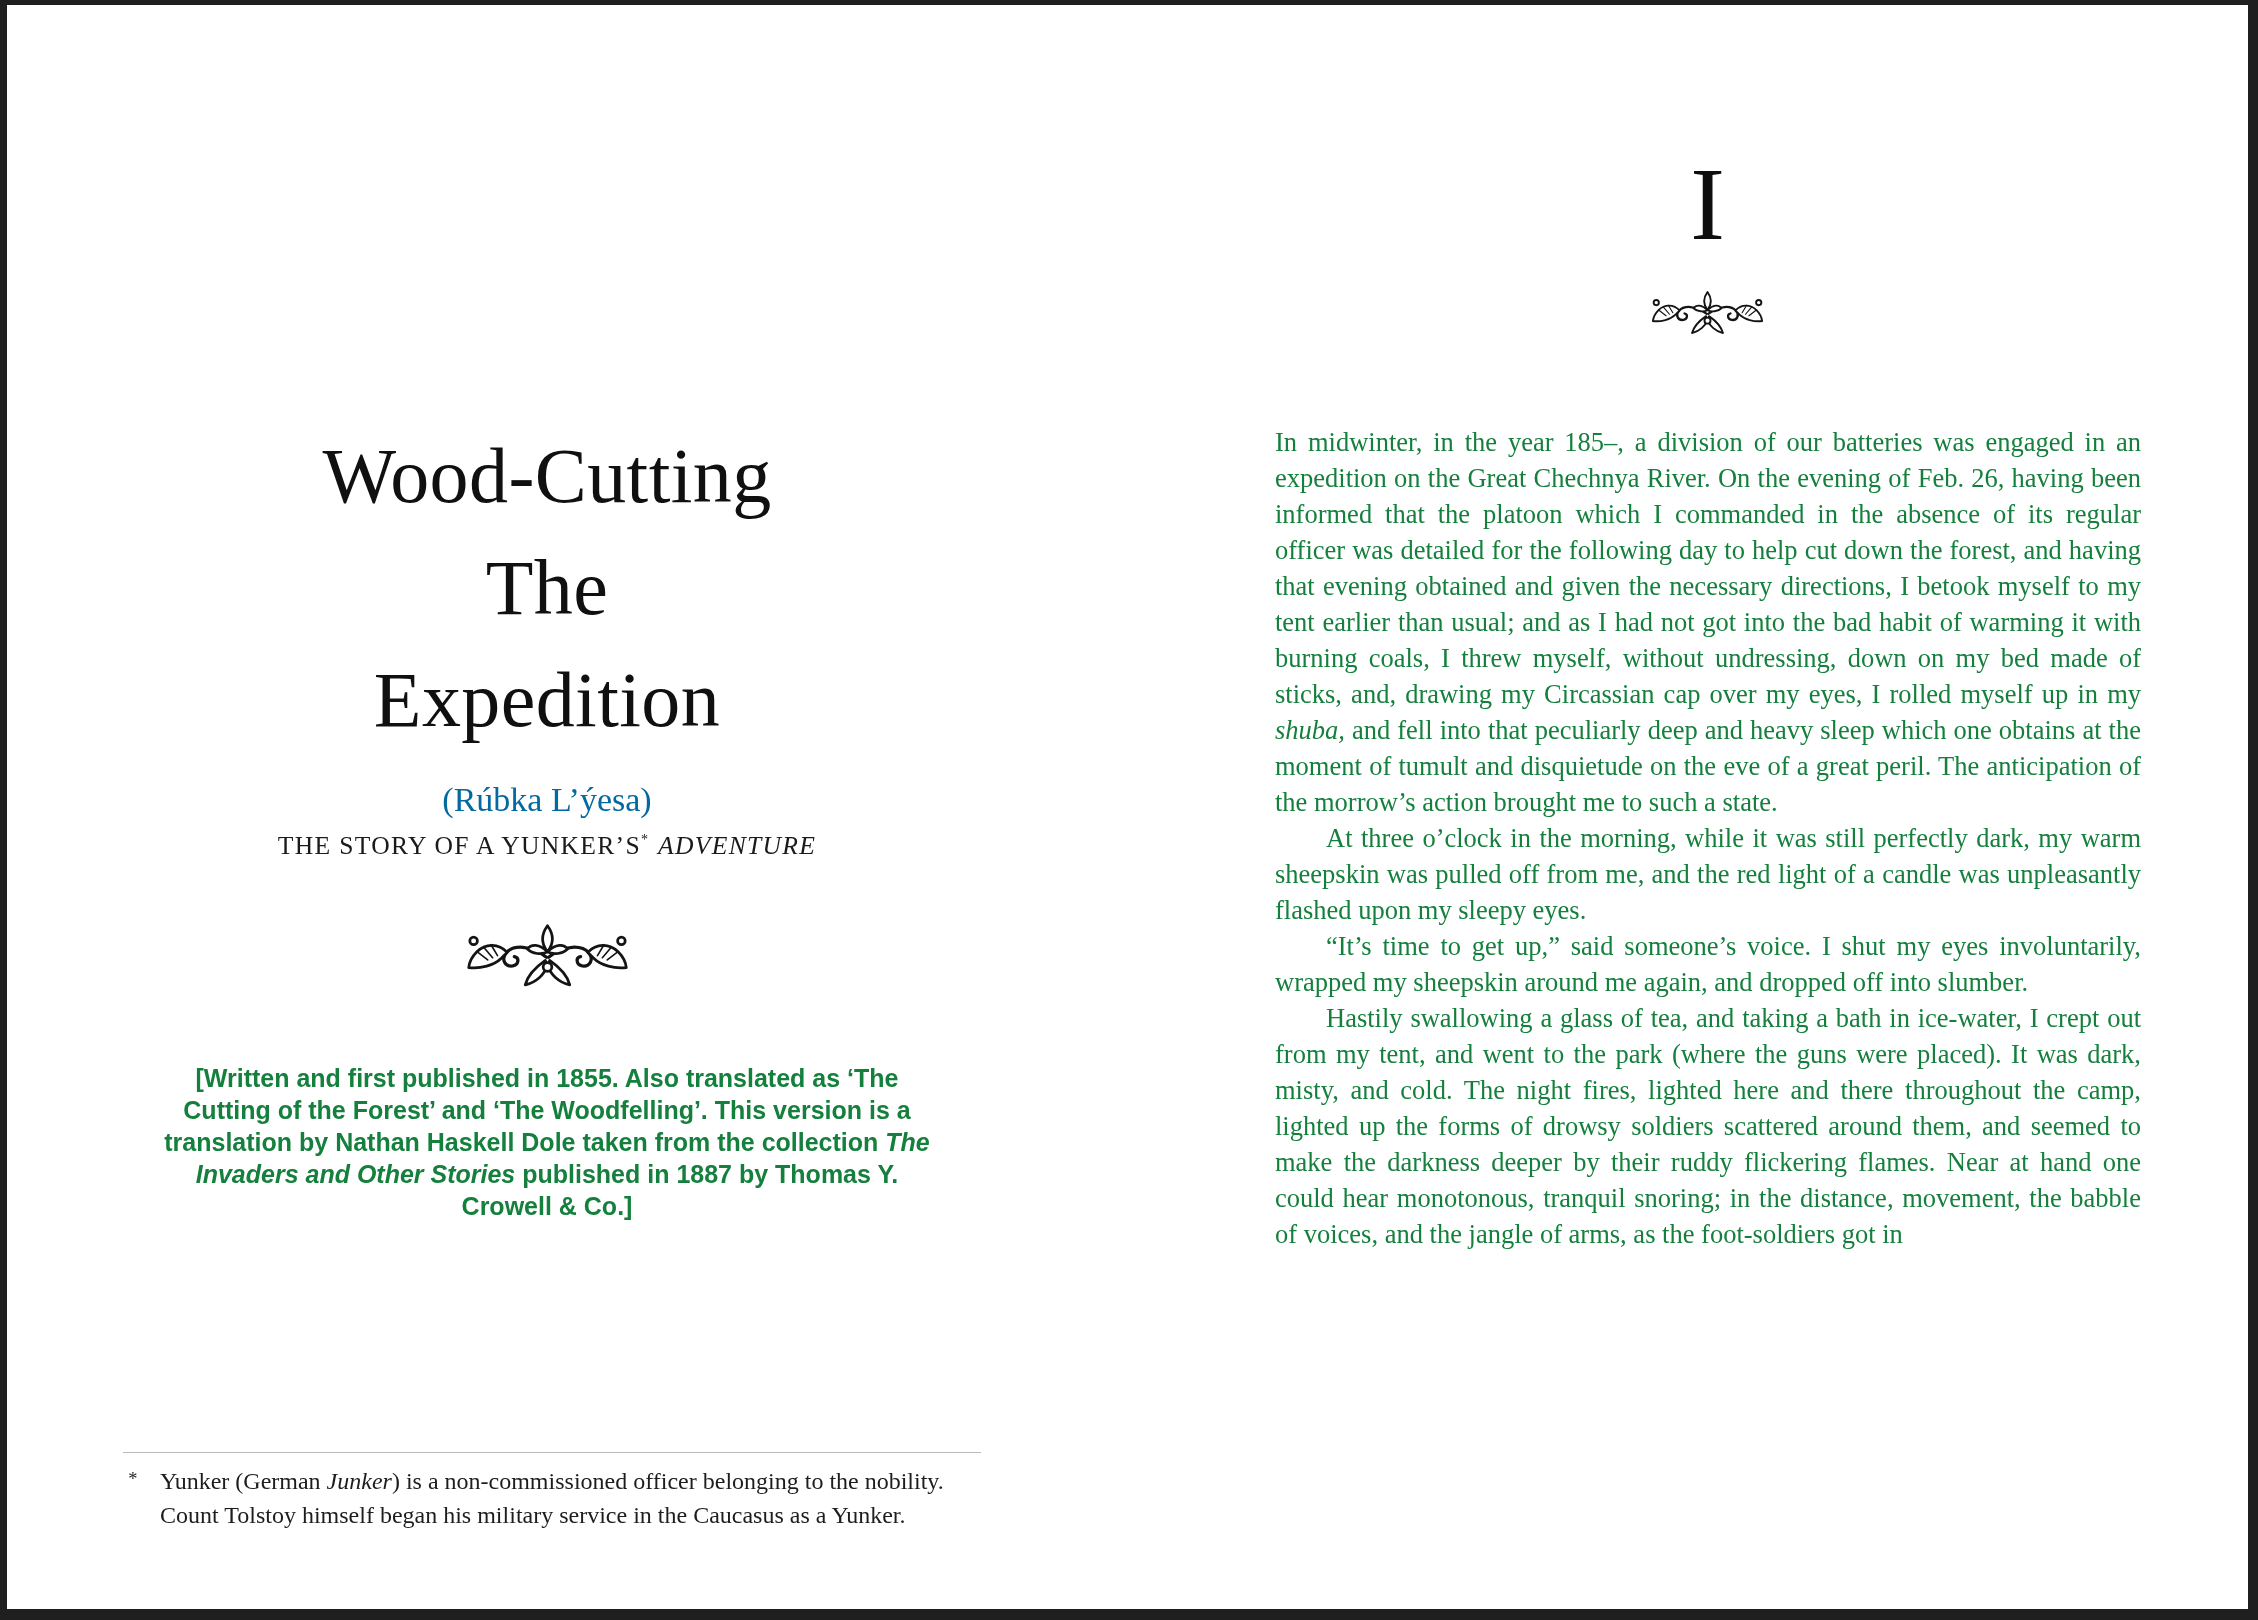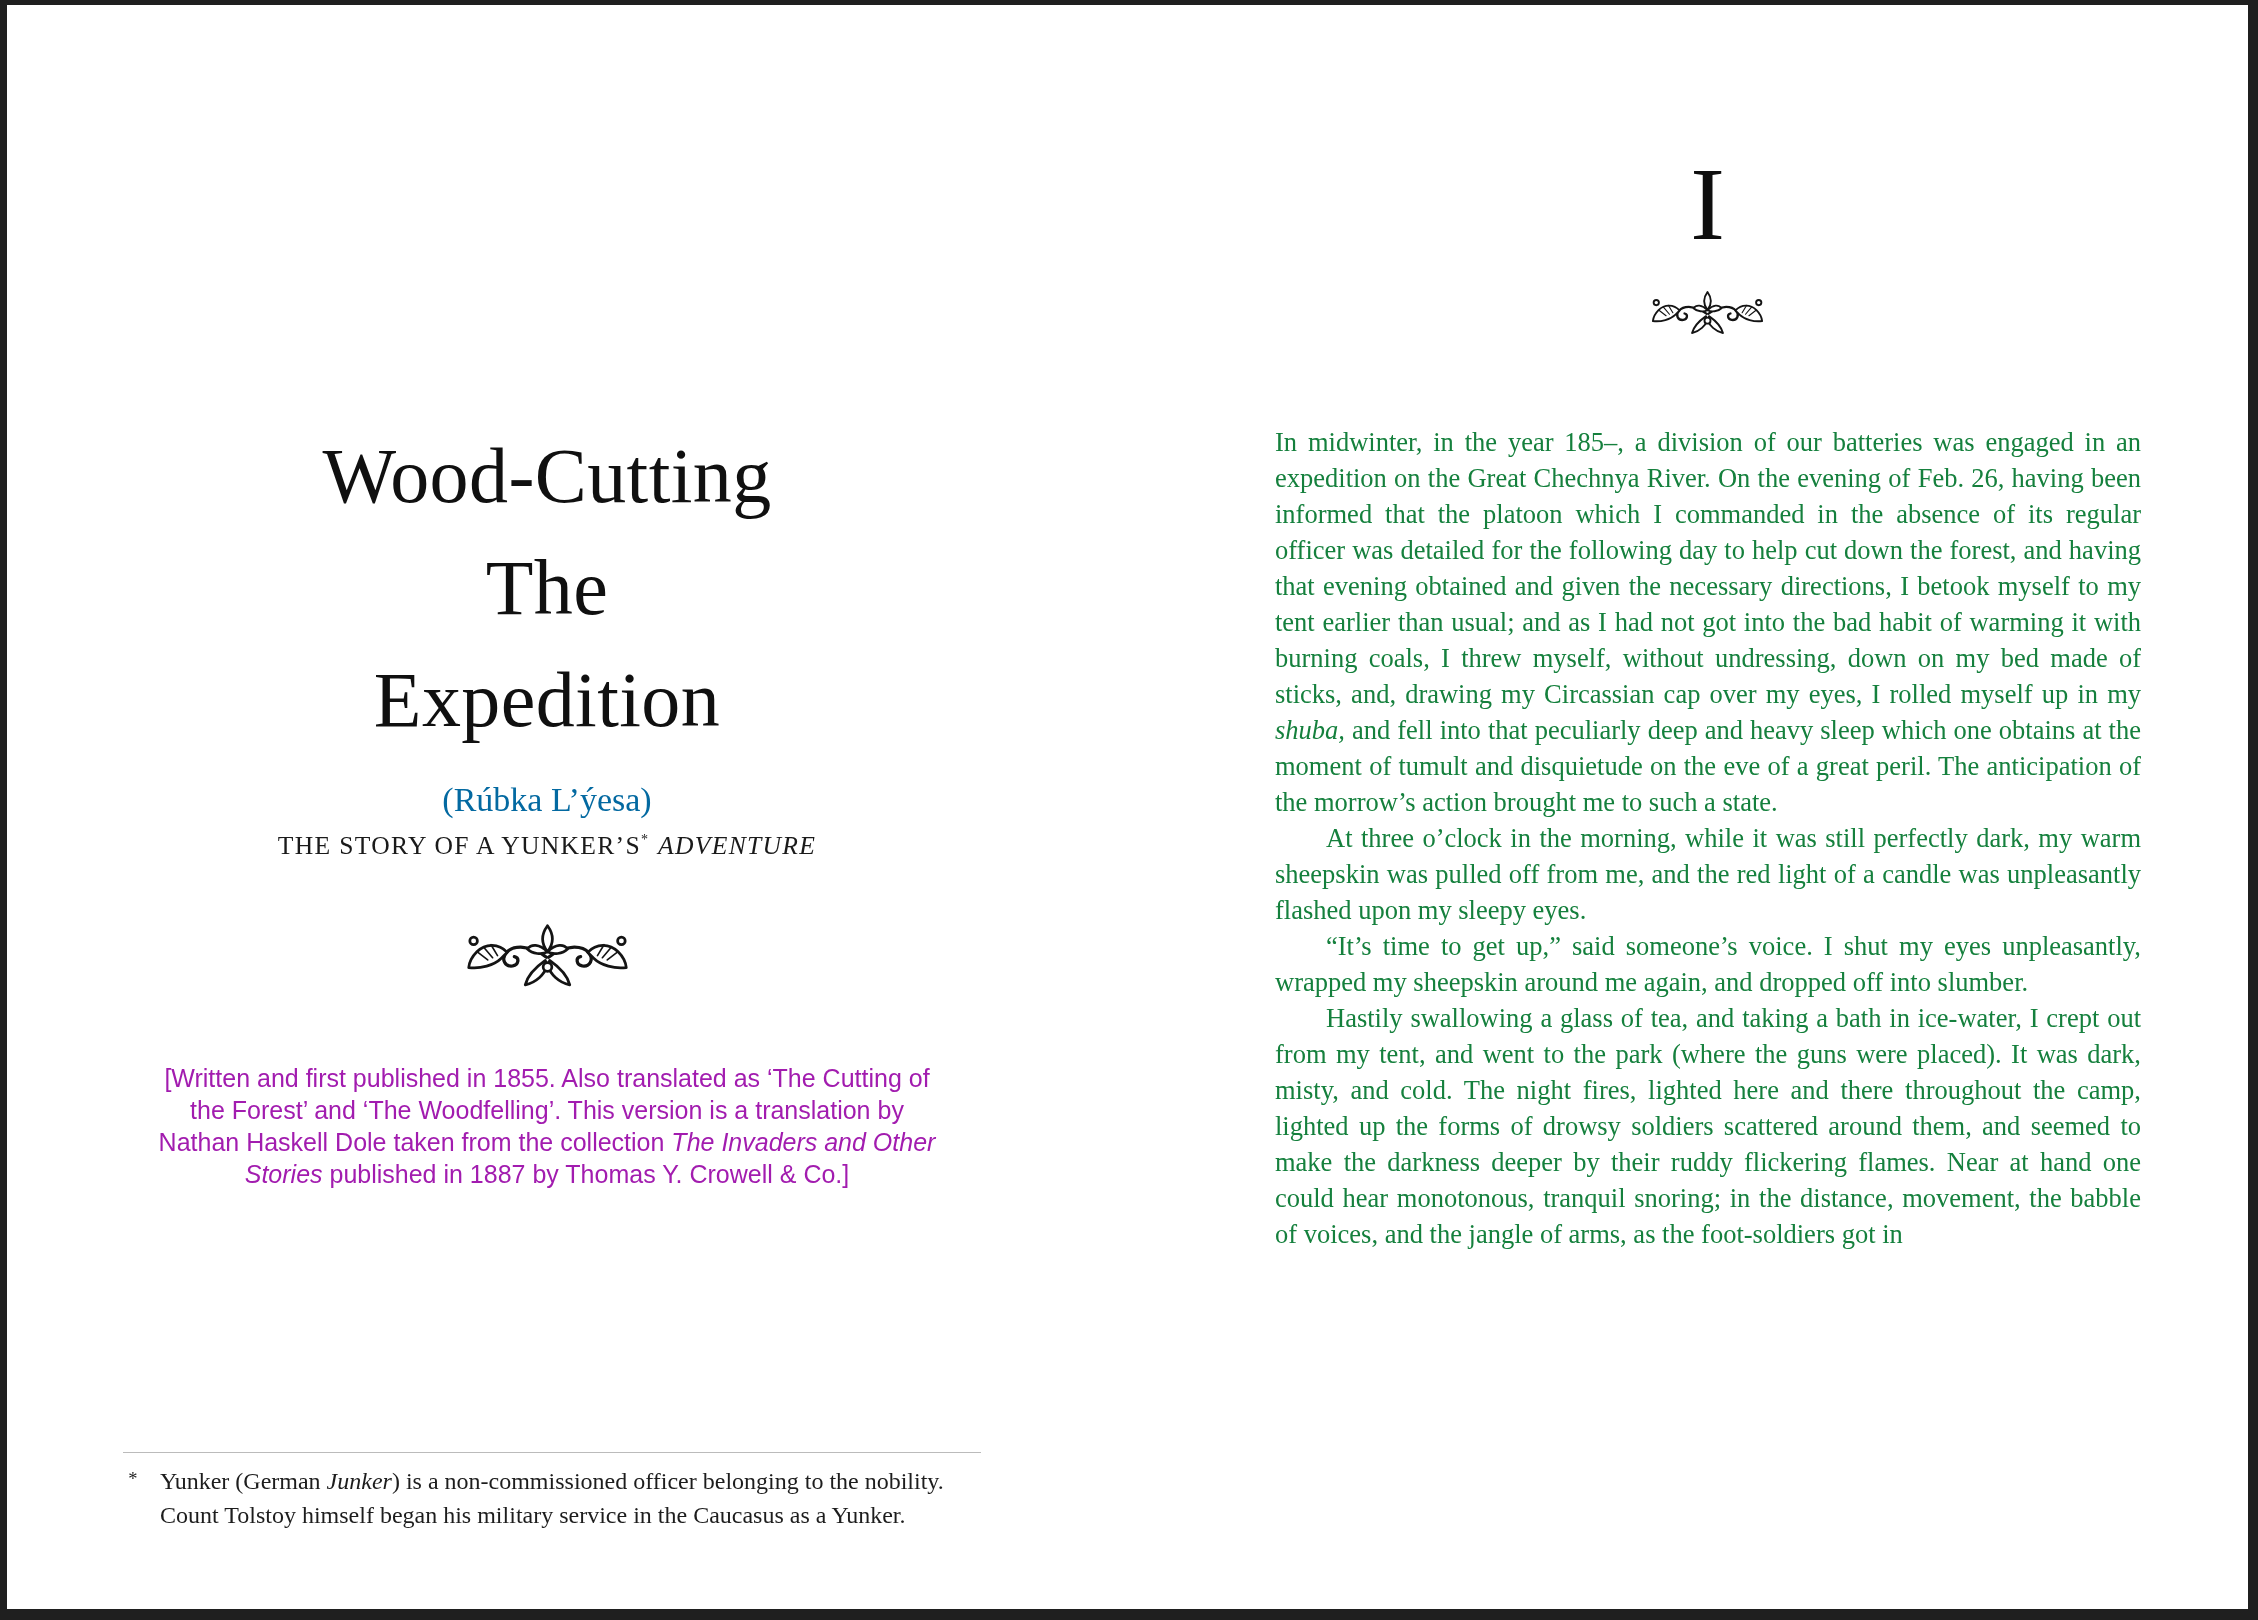--- a/index.html
+++ b/index.html
@@ -40,22 +40,23 @@
   .story-line sup{
     font-size:0.55em;vertical-align:super;line-height:0;
   }
   .story-line .adv{margin-left:8.8px;font-style:italic;}
   .ornament-large{
     display:block;margin:58px auto 0 auto;width:163px;height:67px;
   }
   .pub-note{
     margin:74px auto 0 auto;max-width:780px;
     font-family:"Liberation Sans", sans-serif;
-    font-size:25px;line-height:32px;color:#a21caf;
+    font-size:25px;line-height:32px;color:#15803d;
     text-align:center;
+    font-weight:bold;
   }
   .pub-note i{font-style:italic;}
 
   .footnote-block{
     position:absolute;left:116px;top:1447px;width:858px;
   }
   .footnote-rule{
     height:0;border:none;border-top:1.8px solid #bbbbbb;margin:0 0 10.6px 0;
   }
   .footnote{
@@ -146,20 +147,20 @@
     <div class="chapter-head">
       <div class="chapter-numeral">I</div>
       <svg class="ornament-small" viewBox="0 0 300 122">
           <use href="#fleuron"></use>
         </svg>
     </div>
 
     <div class="body-text">
       <p class="para"><span>In midwinter, in the year 185–, a division of our batteries was engaged in an expedition on the Great Chechnya River. On the evening of Feb. 26, having been informed that the platoon which I commanded in the absence of its regular officer was detailed for the following day to help cut down the forest, and having that evening obtained and given the necessary directions, I betook myself to my tent earlier than usual; and as I had not got into the bad habit of warming it with burning coals, I threw myself, without undressing, down on my bed made of sticks, and, drawing my Circassian cap over my eyes, I rolled myself up in my </span><i>shuba,</i><span> and fell into that peculiarly deep and heavy sleep which one obtains at the moment of tumult and disquietude on the eve of a great peril. The anticipation of the morrow’s action brought me to such a state.</span></p>
       <p class="para">At three o’clock in the morning, while it was still perfectly dark, my warm sheepskin was pulled off from me, and the red light of a candle was unpleasantly flashed upon my sleepy eyes.</p>
-      <p class="para">“It’s time to get up,” said someone’s voice. I shut my eyes unpleasantly, wrapped my sheepskin around me again, and dropped off into slumber.</p>
+      <p class="para">“It’s time to get up,” said someone’s voice. I shut my eyes involuntarily, wrapped my sheepskin around me again, and dropped off into slumber.</p>
       <p class="para">Hastily swallowing a glass of tea, and taking a bath in ice-water, I crept out from my tent, and went to the park (where the guns were placed). It was dark, misty, and cold. The night fires, lighted here and there throughout the camp, lighted up the forms of drowsy soldiers scattered around them, and seemed to make the darkness deeper by their ruddy flickering flames. Near at hand one could hear monotonous, tranquil snoring; in the distance, movement, the babble of voices, and the jangle of arms, as the foot-soldiers got in</p>
     </div>
 
   </div>
 
 </div>
 
 
 </body></html>

